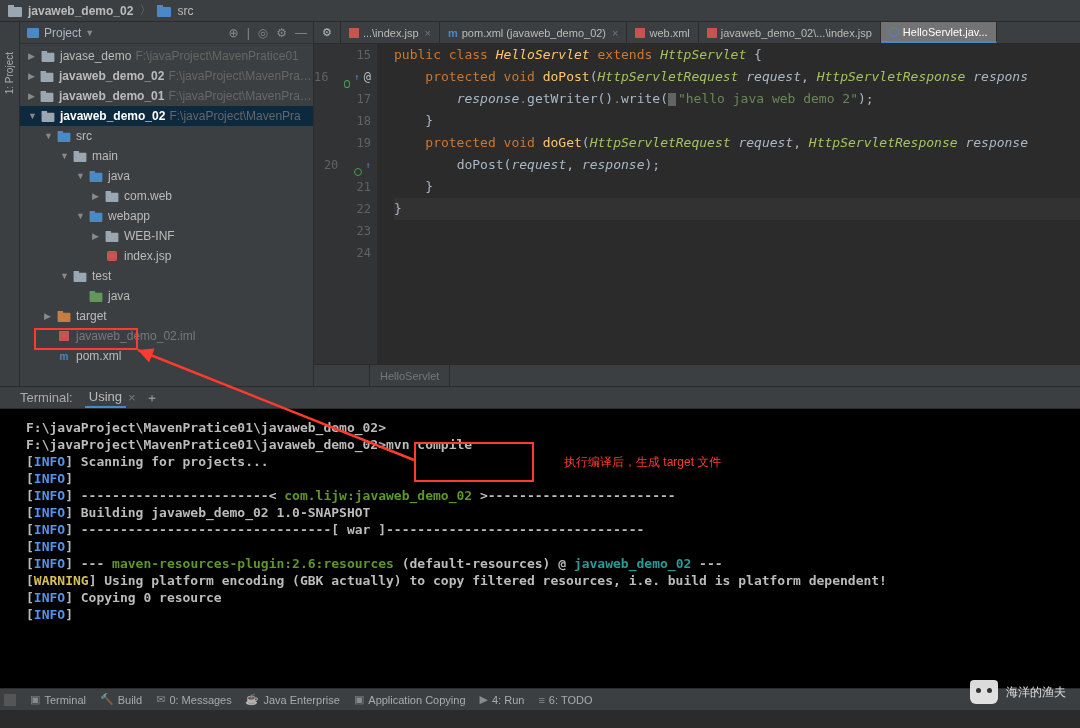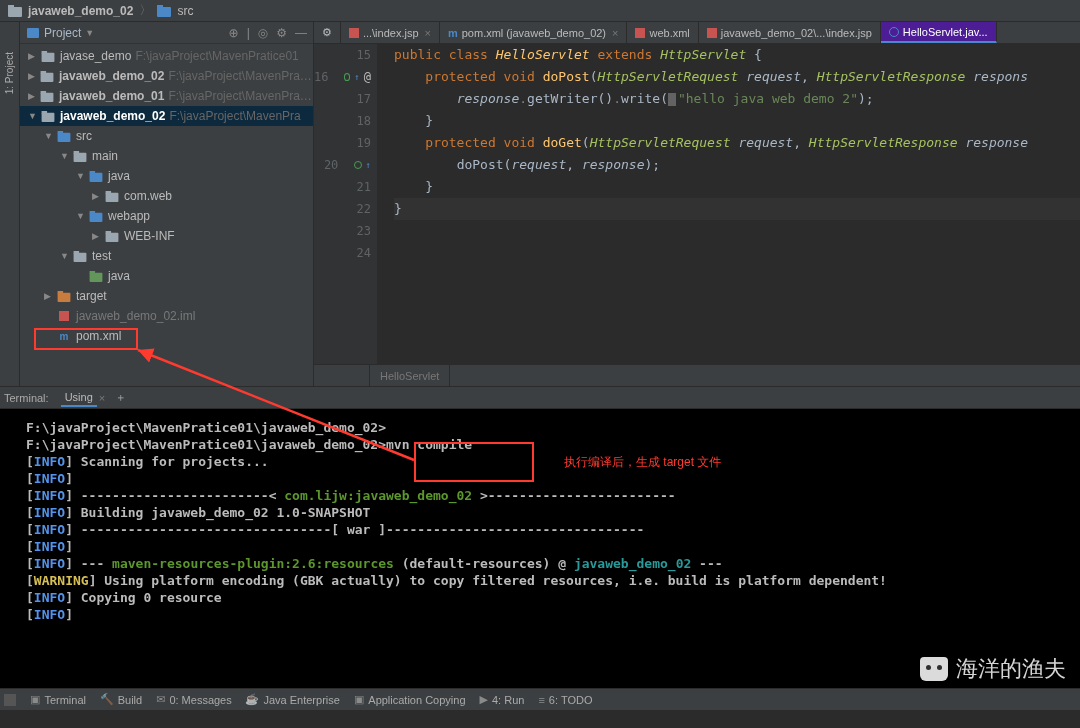--- a/index.html
+++ b/index.html
@@ -115,21 +115,21 @@
     text-align: right;
     color: #606366;
     font-size: 12px;
     padding-right: 6px;
     line-height: 22px;
     position:relative;
   }
   .code-area { display:flex; flex:1; }
   .code { flex:1; padding-left: 16px; line-height:22px; font-size:13px; white-space:pre; }
   .code-line.hl { background: #323232; }
-  .gline { height:22px; display:flex; align-items:center; justify-content:flex-end; gap:4px;}
+  .gline { height:22px; display:flex; align-items:flex-end; justify-content:flex-end; gap:4px;}
   .gline .circ { width:8px; height:8px; border:1px solid #499c54; border-radius:50%; }
   .gline .up { color:#4a88c7; font-size:9px;}
   .gline .at { color:#bbb; }
 
   .kw-orange { color: #cc7832; }
   .cl-yellow { color: #ffc66d; font-style: italic; }
   .cl-green { color: #a5c261; font-style: italic; }
   .fn { color: #ffc66d; }
   .param { color:#a9b7c6; font-style: italic;}
   .str { color: #6a8759; }
@@ -151,23 +151,23 @@
     height: 302px;
     background: #1e1e1e;
     border-top: 1px solid #2b2b2b;
     display:flex;
     flex-direction:column;
   }
   .term-tabs {
     height: 22px;
     background: #3c3f41;
     display:flex; align-items:center;
-    padding:0 4px;
-    font-family: sans-serif;
-    font-size:11px;
+    padding:0 20px;
+    font-family: sans-serif;
+    font-size:13px;
     border-bottom: 1px solid #2b2b2b;
   }
   .term-tabs .tab-lbl { color:#aaa; margin-right:12px;}
   .term-tabs .tab-local { color:#bbb; border-bottom:2px solid #4a88c7; padding:2px 4px;}
   .term-tabs .close-x { color:#777; margin-left:2px; cursor:pointer;}
   .term-tabs .plus { color:#aaa; margin-left:10px; cursor:pointer;}
   .term-body {
     flex:1;
     background: #000;
     padding: 10px 6px 6px 26px;
@@ -199,21 +199,21 @@
     border-bottom:1px solid #2b2b2b;
     z-index: 5;
   }
   .ed-tab {
     display:flex; align-items:center; gap:4px;
     padding:0 8px;
     border-right:1px solid #2b2b2b;
     color:#bbb;
     cursor:pointer;
   }
-  .ed-tab.active { background:#4c1d95; color:#fff; border-bottom:2px solid #4a88c7;}
+  .ed-tab.active { background:#737373; color:#fff; border-bottom:2px solid #4a88c7;}
   .ed-tab .xx { color:#777; margin-left:2px;}
   .ed-tab .file-ic { width:10px; height:10px; display:inline-block;}
   .ic-jsp { background:#c75450;}
   .ic-xml { background:#c75450;}
   .ic-java { width:10px;height:10px; border:1px solid #4a88c7; border-radius:50%;}
   .ed-tab .m { color:#4a88c7; font-weight:bold;}
 
   .statusbar {
     height: 22px;
     background: #3c3f41;
@@ -237,27 +237,27 @@
     position:absolute;
     color: #ff3b30;
     font-size: 12px;
     font-family: "Microsoft YaHei", sans-serif;
   }
   .arrow-svg { position:absolute; pointer-events:none; }
 
   .watermark {
     position:absolute;
     right: 14px;
-    bottom: 44px;
+    bottom: 24px;
     display:flex;
     align-items:center;
     gap:8px;
     color:#e8e8e8;
     font-family:"Microsoft YaHei",sans-serif;
-    font-size:22px;
+    font-size:12px;
     opacity:0.92;
   }
   .wm-logo { width:28px; height:24px; background:#eee; border-radius:4px 4px 6px 6px; position:relative;}
   .wm-logo::before,.wm-logo::after{content:"";position:absolute;width:5px;height:5px;background:#333;border-radius:50%;top:8px;}
   .wm-logo::before{left:6px;} .wm-logo::after{right:6px;}
 
   .tree-row.module .label { font-weight:bold; }
   .cursor-block{display:inline-block;width:8px;height:13px;background:#888;opacity:0.6;vertical-align:text-bottom;margin-right:2px;}
 </style>
 </head>
@@ -425,20 +425,27 @@
         <div class="tree-row" style="padding-left: 72px;">
           <span class="arrow">▶</span>
           <span class="ic">
             <svg width="14" height="11" viewBox="0 0 14 12">
               <rect class="folder-svg " x="0" y="2" width="14" height="10" rx="1"></rect>
               <rect class="folder-svg " x="0" y="0" width="6" height="3"></rect>
             </svg>
           </span>
           <span class="label">WEB-INF</span>
         </div>
+        <div class="tree-row" style="padding-left: 72px;">
+          <span class="arrow"></span>
+          <span class="ic">
+            <span class="file-jsp"></span>
+          </span>
+          <span class="label">index.jsp</span>
+        </div>
         <div class="tree-row" style="padding-left: 40px;">
           <span class="arrow">▼</span>
           <span class="ic">
             <svg width="14" height="11" viewBox="0 0 14 12">
               <rect class="folder-svg " x="0" y="2" width="14" height="10" rx="1"></rect>
               <rect class="folder-svg " x="0" y="0" width="6" height="3"></rect>
             </svg>
           </span>
           <span class="label">test</span>
         </div>

